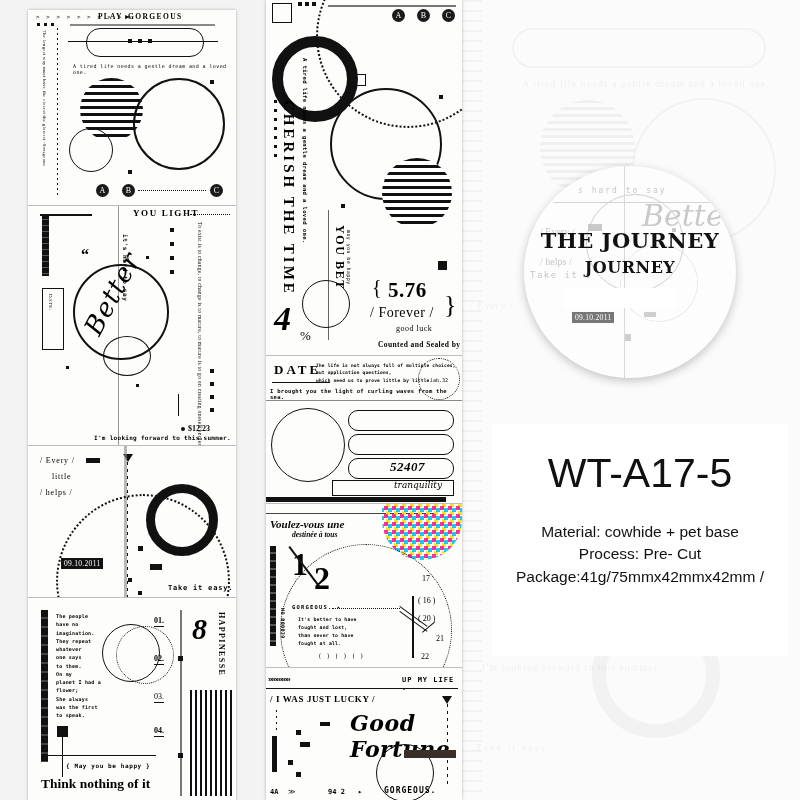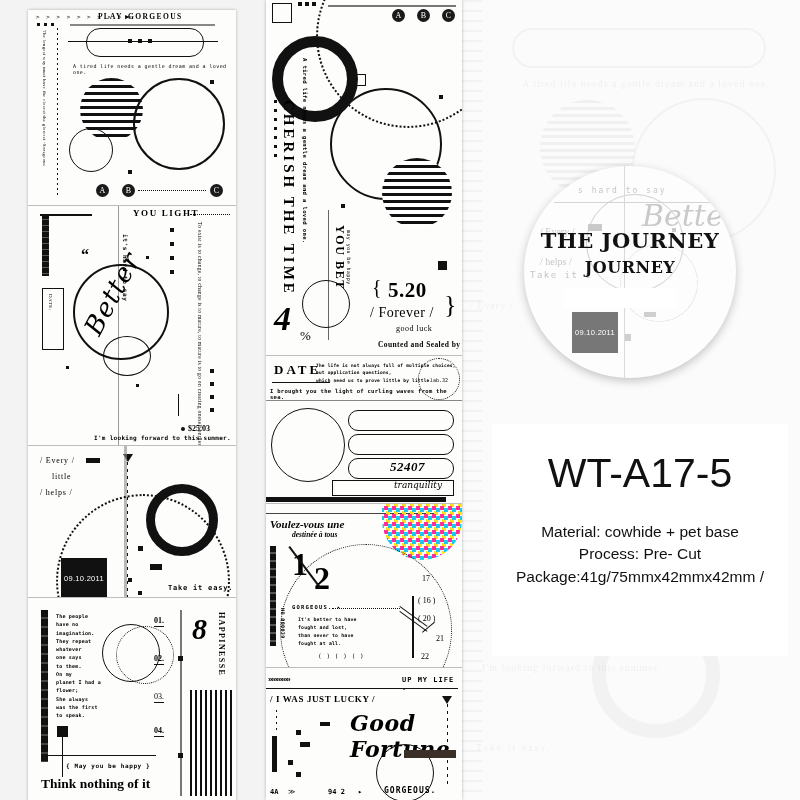--- a/index.html
+++ b/index.html
@@ -47,22 +47,22 @@
   .sq{position:absolute;background:#111;}
   .badge{
     position:absolute;border-radius:50%;background:#1a1a1a;color:#fff;
     font-family:"Liberation Serif",serif;text-align:center;
     font-size:8px;line-height:13px;width:13px;height:13px;
   }
   .hline{position:absolute;background:#111;height:1px;}
   .vline{position:absolute;background:#111;width:1px;}
   .blackbar{position:absolute;background:#111;}
   .invbox{position:absolute;background:#111;color:#fff;font-size:7px;
-          font-family:Liberation Sans, sans-serif;text-align:center;
-          letter-spacing:.3px;padding:16px 3px;}
+          font-family:Liberation Serif, serif;text-align:center;
+          letter-spacing:.3px;padding:1px 3px;}
   
   .striped{
     position:absolute;border-radius:50%;
     background:repeating-linear-gradient(to bottom,#111 0 3px,#fff 3px 7px);
   }
   .vstripes{
     position:absolute;
     background:repeating-linear-gradient(to right,#111 0 2px,#fff 2px 5px);
   }
   .vtext{
@@ -191,21 +191,21 @@
       <div class="ab script" style="left:50px;top:120px;font-size:26px;transform:rotate(-62deg);transform-origin:left top;letter-spacing:1px;">Better</div>
 
       <div class="sq" style="left:38px;top:160px;width:3px;height:3px;"></div>
       <div class="sq" style="left:108px;top:178px;width:3px;height:3px;"></div>
       <div class="sq" style="left:182px;top:163px;width:4px;height:4px;"></div>
       <div class="sq" style="left:182px;top:176px;width:4px;height:4px;"></div>
       <div class="sq" style="left:182px;top:189px;width:4px;height:4px;"></div>
       <div class="sq" style="left:182px;top:202px;width:4px;height:4px;"></div>
       <div class="vline" style="left:150px;top:188px;height:22px;"></div>
 
-      <div class="ab serif" style="left:160px;top:218px;font-size:8px;font-weight:bold;">$25.03</div>
+      <div class="ab serif" style="left:160px;top:218px;font-size:8px;font-weight:bold;">$12.23</div>
       <div class="ab" style="left:153px;top:221px;width:4px;height:4px;border-radius:50%;background:#111;"></div>
       <div class="ab mono" style="left:66px;top:228px;font-size:6px;letter-spacing:.3px;font-weight:bold;">I'm looking forward to this summer.</div>
     </div>
 
     <div class="panel" style="height:152px;">
       <div class="ab serif" style="left:12px;top:10px;font-size:8px;letter-spacing:.8px;">/ Every /</div>
       <div class="ab serif" style="left:24px;top:26px;font-size:8px;letter-spacing:.8px;">little</div>
       <div class="ab serif" style="left:12px;top:42px;font-size:8px;letter-spacing:.8px;">/ helps /</div>
       <div class="blackbar" style="left:58px;top:12px;width:14px;height:5px;"></div>
 
@@ -294,21 +294,21 @@
       <div class="blackbar" style="left:172px;top:261px;width:9px;height:9px;"></div>
 
       <div class="vtext serif" style="left:66px;top:225px;font-size:12px;letter-spacing:1.6px;font-weight:bold;">YOU BET</div>
       <div class="vtext mono" style="left:80px;top:230px;font-size:5px;letter-spacing:.4px;">may you be happy</div>
       <div class="vline" style="left:62px;top:210px;height:130px;background:#666;"></div>
 
       <div class="circ-thin" style="left:36px;top:280px;width:46px;height:46px;"></div>
       <div class="ab serif" style="left:8px;top:300px;font-size:34px;font-style:italic;font-weight:bold;">4</div>
       <div class="ab serif" style="left:34px;top:328px;font-size:13px;">%</div>
 
-      <div class="ab serif" style="left:122px;top:278px;font-size:21px;font-weight:bold;letter-spacing:.5px;">5.20</div>
+      <div class="ab serif" style="left:122px;top:278px;font-size:21px;font-weight:bold;letter-spacing:.5px;">5.76</div>
       <div class="ab serif" style="left:106px;top:276px;font-size:20px;">{</div>
       <div class="ab serif" style="left:178px;top:290px;font-size:26px;">}</div>
       <div class="ab serif" style="left:104px;top:305px;font-size:14px;letter-spacing:.5px;">/ Forever /</div>
       <div class="ab serif" style="left:130px;top:324px;font-size:8px;letter-spacing:.5px;">good luck</div>
       <div class="ab serif" style="left:112px;top:340px;font-size:7.5px;letter-spacing:.4px;font-weight:bold;">Counted and Sealed by</div>
     </div>
 
     <div class="panel" style="height:148px;">
       <div class="ab serif" style="left:8px;top:6px;font-size:13px;letter-spacing:3px;font-weight:bold;">DATE</div>
       <div class="hline" style="left:6px;top:26px;width:58px;"></div>

